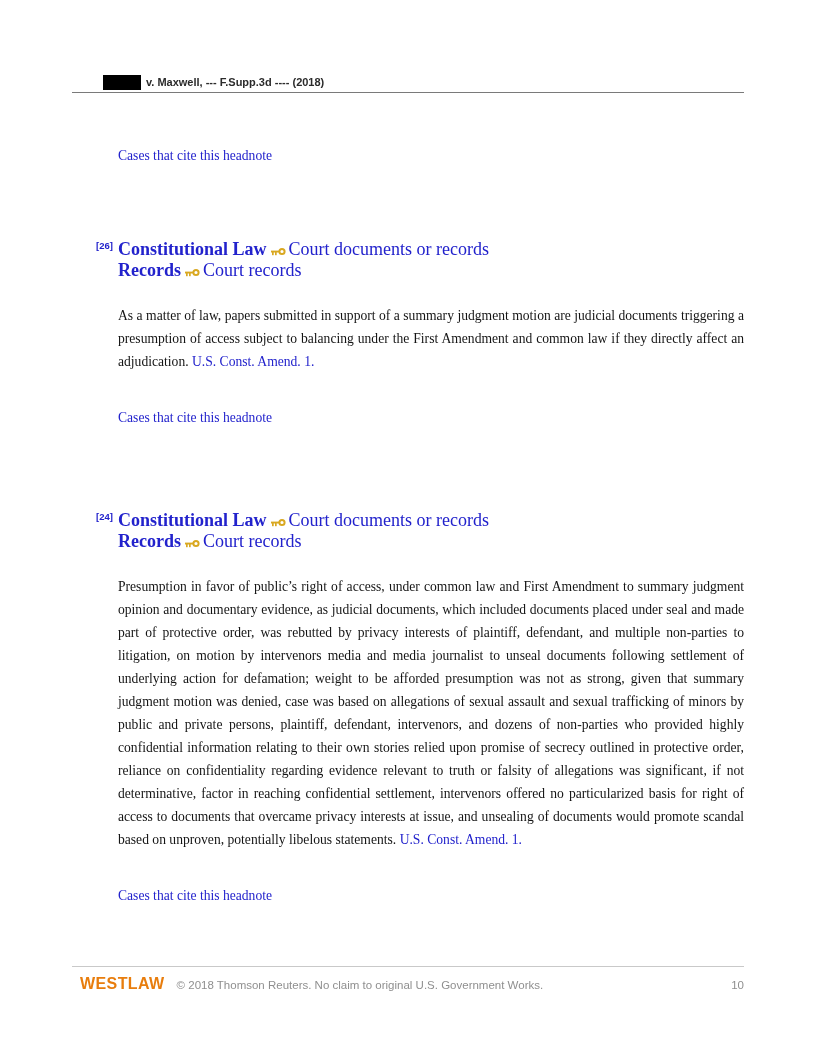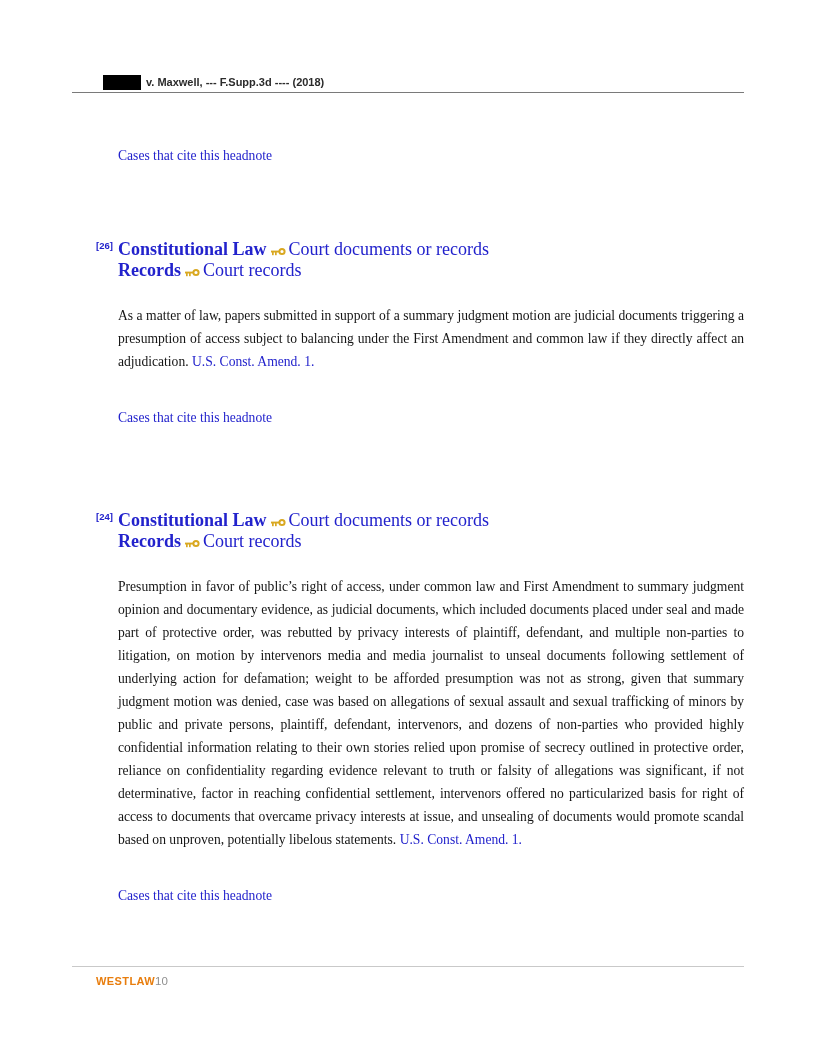--- a/index.html
+++ b/index.html
@@ -72,22 +72,22 @@
 
   
   .footer-rule { position: absolute; top: 966px; left: 72px; width: 672px; border-top: 1px solid #c9c9c9; }
   .footer {
     position: absolute; top: 975px; left: 72px; width: 672px;
     display: flex; align-items: baseline;
     font-family: "Liberation Sans", sans-serif;
     font-size: 11.5px; color: var(--muted);
   }
   .footer-brand {
-    color: var(--orange); font-weight: bold; font-size: 11px;
-    letter-spacing: 0.4px; margin-left: 24px;
+    color: var(--orange); font-weight: bold; font-size: 16px;
+    letter-spacing: 0.4px; margin-left: 8px;
   }
   .footer-copy { margin-left: 12px; flex: 1; }
   .footer-page { text-align: left; }
 </style>
 </head>
 <body>
 
 <div class="page">
 
   <div class="doc-header">
@@ -145,16 +145,17 @@
     </div>
     <p class="hn-body"><span>Presumption in favor of public’s right of access, under common law and First Amendment to summary judgment opinion and documentary evidence, as judicial documents, which included documents placed under seal and made part of protective order, was rebutted by privacy interests of plaintiff, defendant, and multiple non-parties to litigation, on motion by intervenors media and media journalist to unseal documents following settlement of underlying action for defamation; weight to be afforded presumption was not as strong, given that summary judgment motion was denied, case was based on allegations of sexual assault and sexual trafficking of minors by public and private persons, plaintiff, defendant, intervenors, and dozens of non-parties who provided highly confidential information relating to their own stories relied upon promise of secrecy outlined in protective order, reliance on confidentiality regarding evidence relevant to truth or falsity of allegations was significant, if not determinative, factor in reaching confidential settlement, intervenors offered no particularized basis for right of access to documents that overcame privacy interests at issue, and unsealing of documents would promote scandal based on unproven, potentially libelous statements.</span> <a class="link">U.S. Const. Amend. 1.</a></p>
     <div class="hn-cite-link">
       <a class="link">Cases that cite this headnote</a>
     </div>
   </div>
 
   <div class="footer-rule"></div>
   <div class="footer">
     <span class="footer-brand">WESTLAW</span>
+    <span class="footer-copy">© 2018 Thomson Reuters. No claim to original U.S. Government Works.</span>
     <span class="footer-page">10</span>
   </div>
 
 </div>
 
 </body></html>

